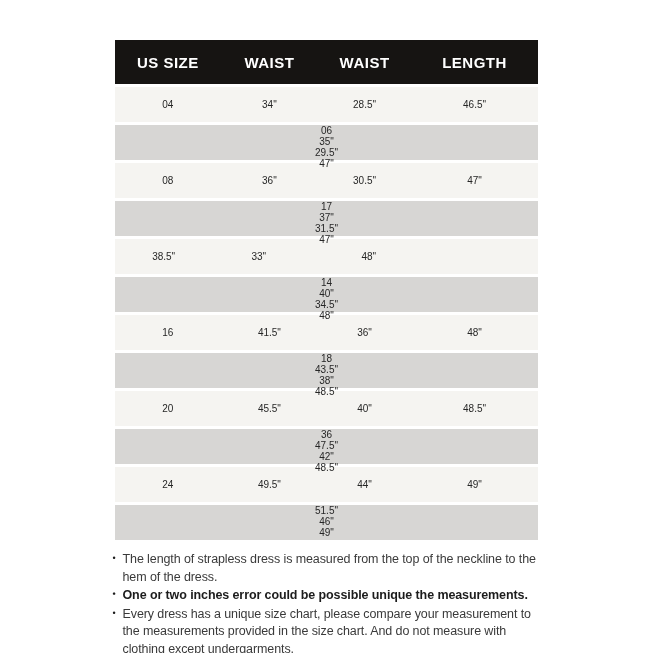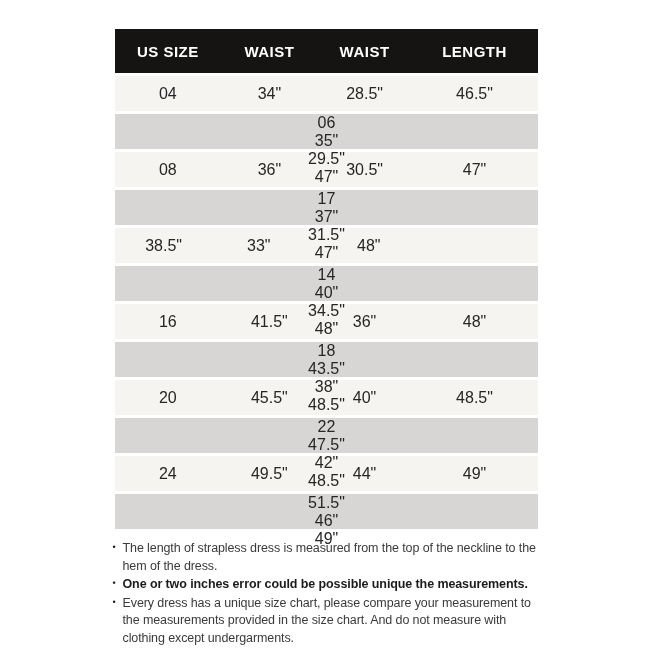--- a/index.html
+++ b/index.html
@@ -7,21 +7,21 @@
   body {
     width: 653px;
     height: 653px;
     font-family: "Liberation Sans", "DejaVu Sans", sans-serif;
     overflow: hidden;
   }
   .page {
     width: 653px;
     height: 653px;
     background: #ffffff;
-    padding-top: 29px;
+    padding-top: 40px;
   }
   .size-table {
     width: 423px;
     margin: 0 auto;
   }
   .thead {
     display: flex;
     align-items: center;
     height: 44px;
     background: #161412;
@@ -36,21 +36,21 @@
   .trow {
     display: flex;
     align-items: center;
     height: 35px;
     margin-bottom: 3px;
   }
   .trow.light { background: #f5f4f1; }
   .trow.dark  { background: #d7d6d4; flex-direction: column; }
   .cell {
     text-align: center;
-    font-size: 16px;
+    font-size: 10px;
     color: #262626;
   }
   .c0 { width: 25%; }
   .c1 { width: 23%; }
   .c2 { width: 22%; }
   .c3 { width: 30%; }
   .notes {
     width: 432px;
     margin: 11px auto 0 auto;
   }
@@ -136,21 +136,21 @@
           <div class="cell c2">38"</div>
           <div class="cell c3">48.5"</div>
         </div>
         <div class="trow light">
           <div class="cell c0">20</div>
           <div class="cell c1">45.5"</div>
           <div class="cell c2">40"</div>
           <div class="cell c3">48.5"</div>
         </div>
         <div class="trow dark">
-          <div class="cell c0">22</div>
+          <div class="cell c0">36</div>
           <div class="cell c1">47.5"</div>
           <div class="cell c2">42"</div>
           <div class="cell c3">48.5"</div>
         </div>
         <div class="trow light">
           <div class="cell c0">24</div>
           <div class="cell c1">49.5"</div>
           <div class="cell c2">44"</div>
           <div class="cell c3">49"</div>
         </div>

